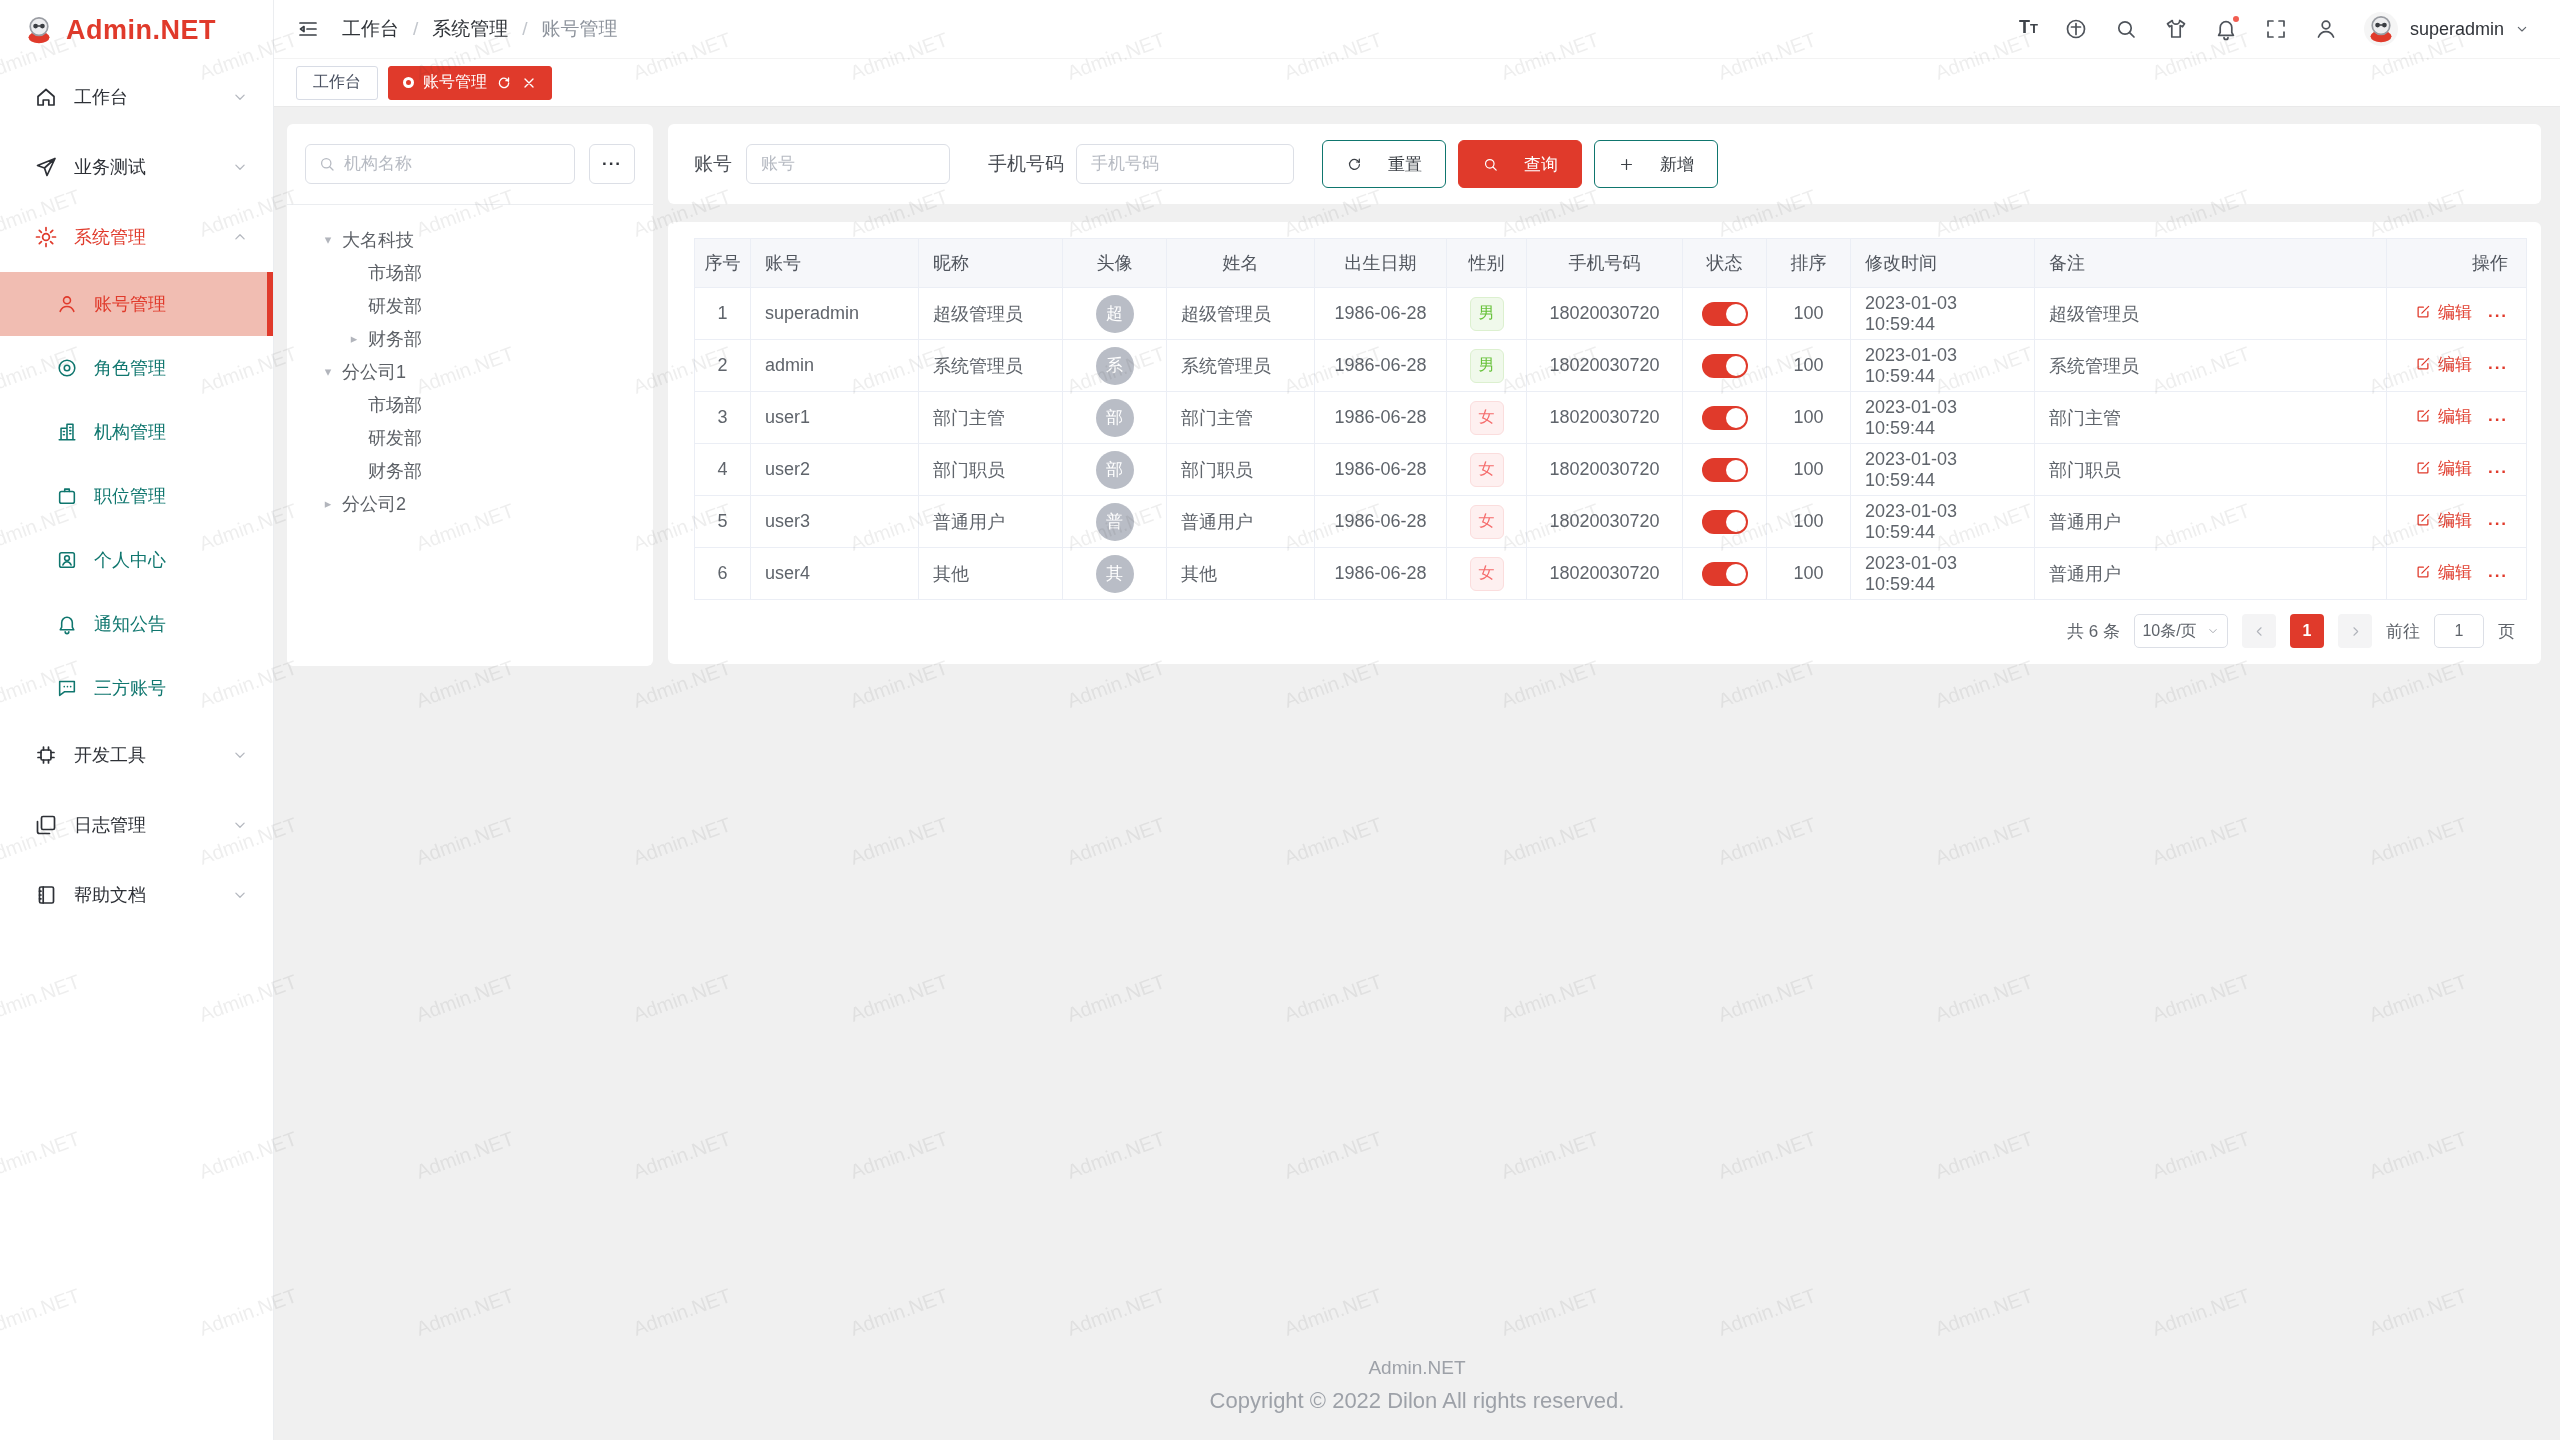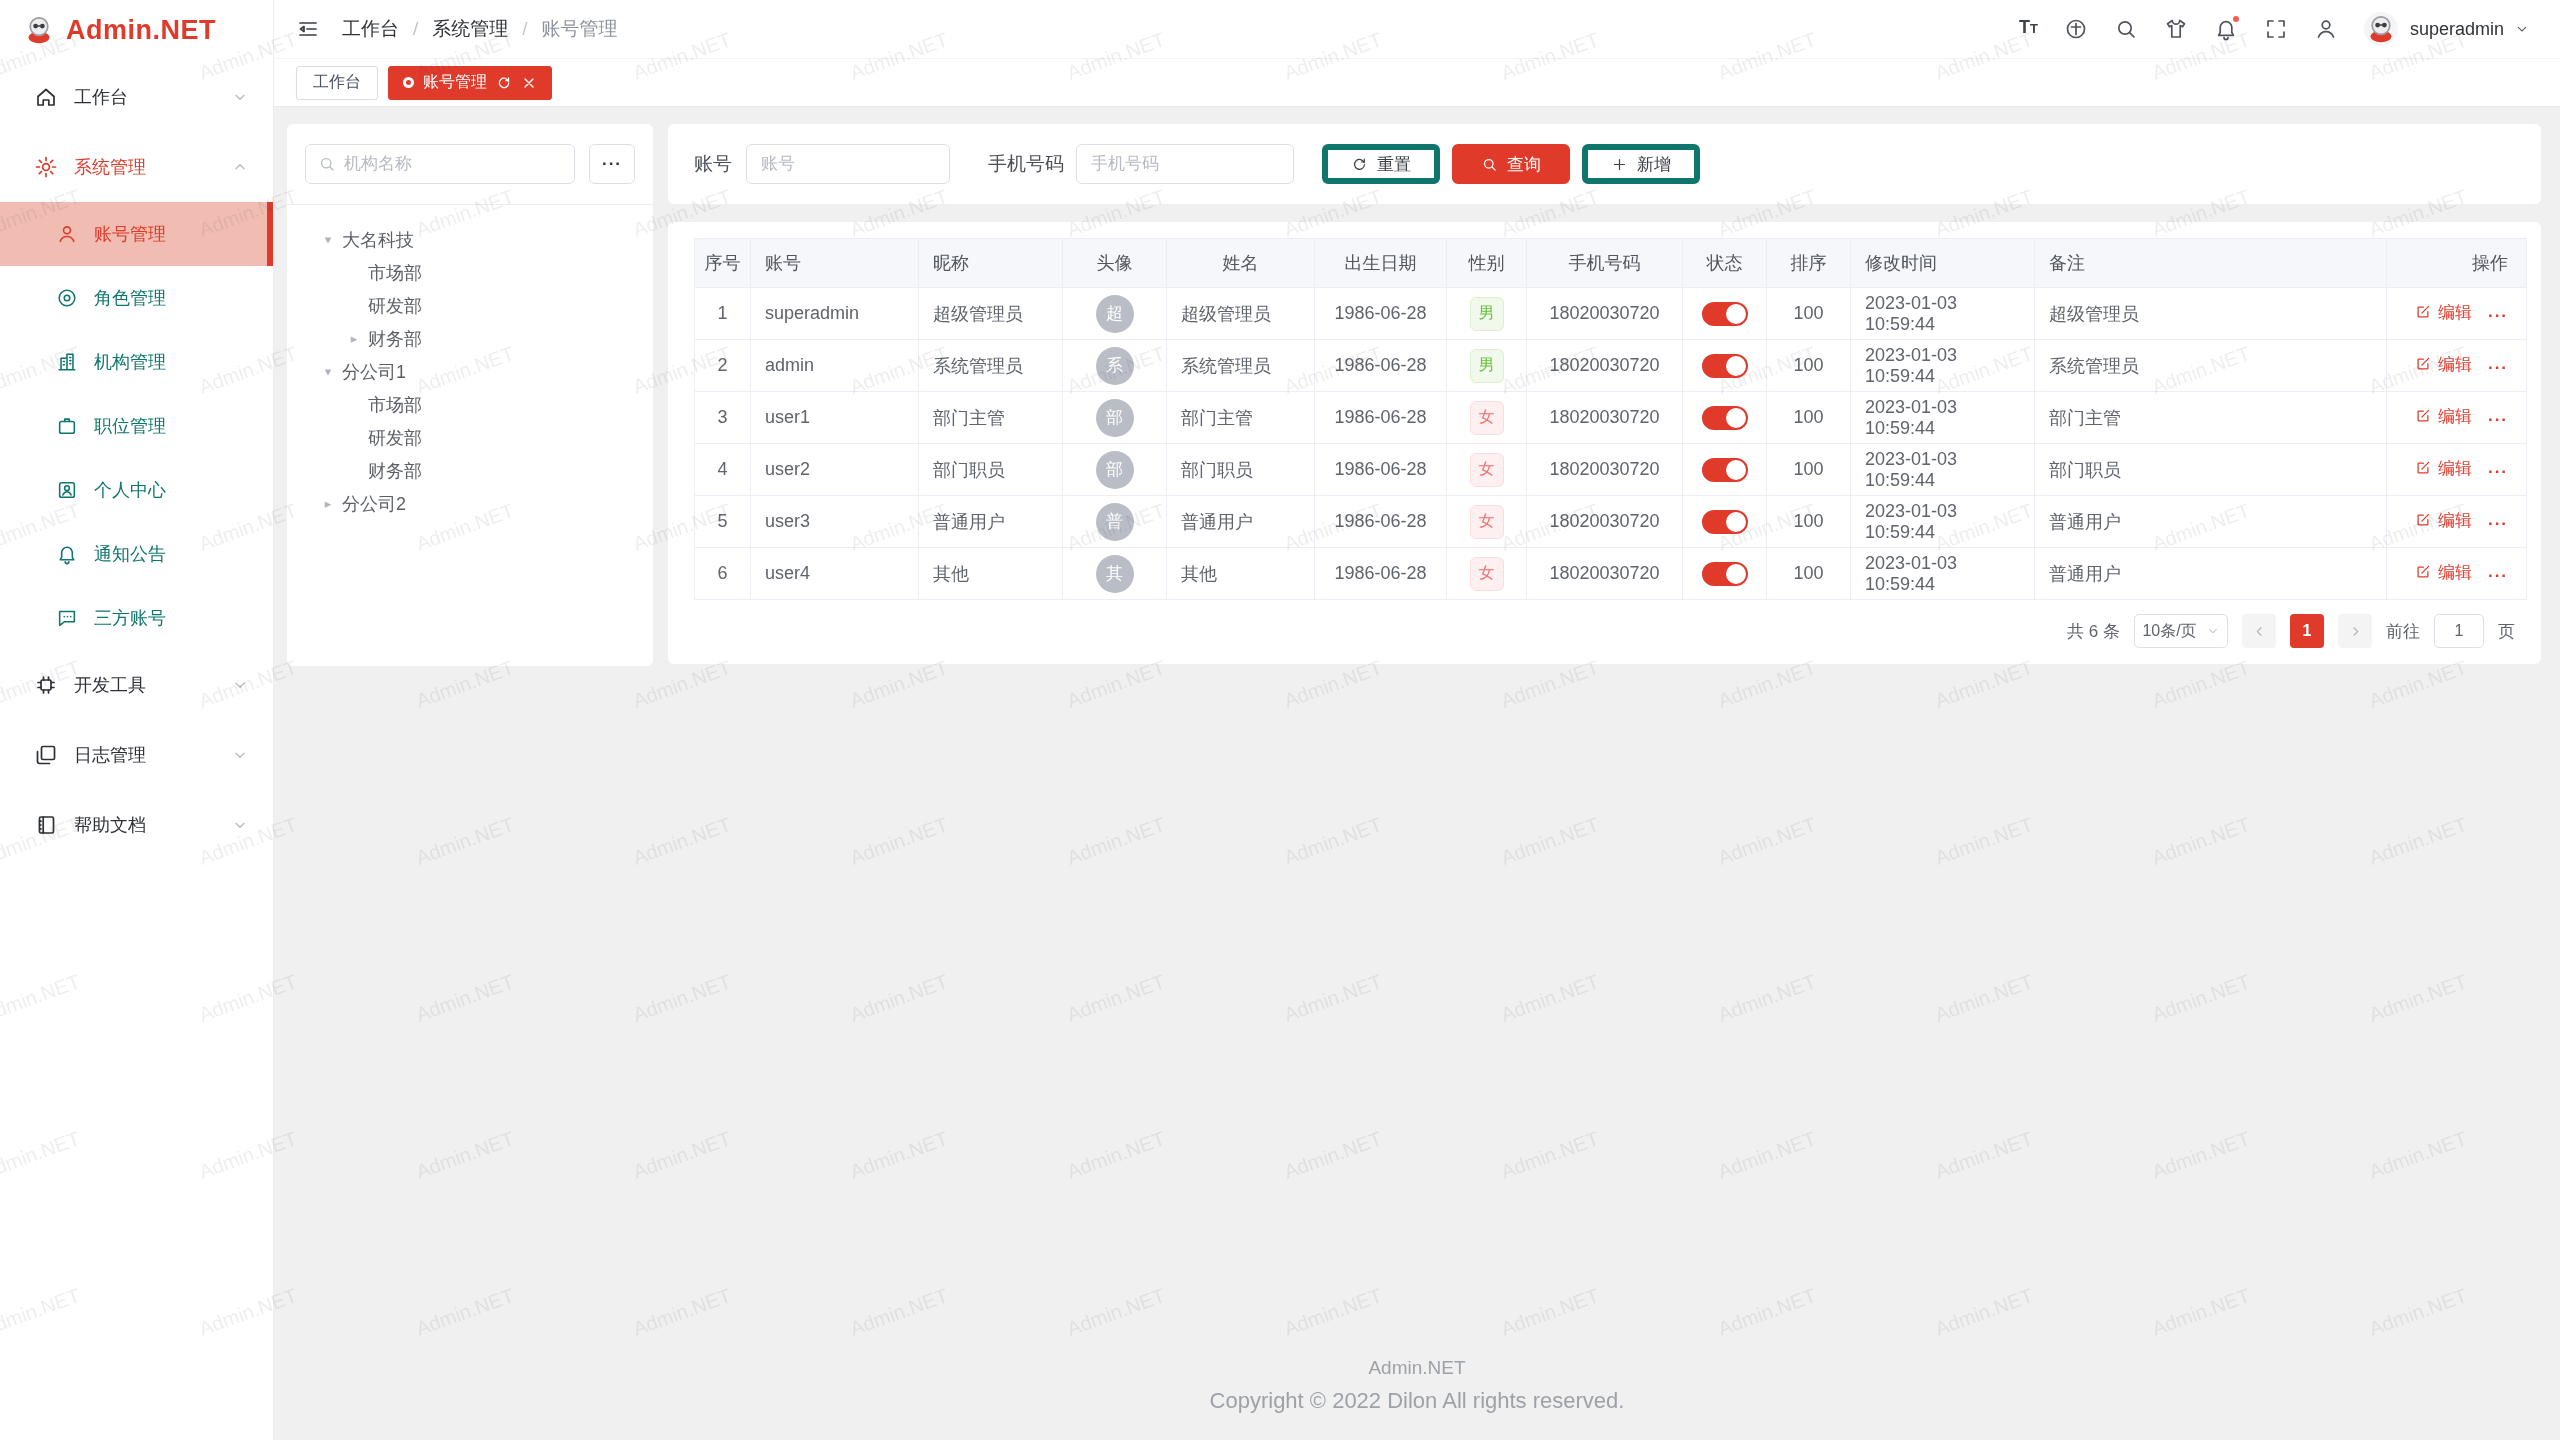--- a/index.html
+++ b/index.html
@@ -80,22 +80,22 @@
   .right-col { flex: 1; display: flex; flex-direction: column; gap: 18px; min-width: 0; }
   .search-card { height: 80px; background: #fff; border-radius: 6px; display: flex; align-items: center; padding: 0 26px; }
   .f-label { font-size: 19px; color: #4a4e55; margin-right: 14px; }
   .f-label.second { margin-left: 38px; margin-right: 12px; }
   .f-input { height: 40px; border: 1px solid #dcdfe6; border-radius: 6px; padding: 0 14px; font-size: 17px;
     color: #5f646b; outline: none; }
   .f-input::placeholder { color: #b6bac2; }
   .f-input.account { width: 204px; }
   .f-input.phone { width: 218px; }
   .btns { margin-left: 28px; display: flex; gap: 12px; }
-  .btn { height: 40px; border: 6px solid #0f766e; border-radius: 6px; background: #fff; color: #3c4046;
-    font-size: 17px; display: inline-flex; align-items: center; gap: 9px; padding: 0 23px; cursor: pointer; }
+  .btn { height: 48px; border: 1px solid #0f766e; border-radius: 6px; background: #fff; color: #3c4046;
+    font-size: 17px; display: inline-flex; align-items: center; gap: 25px; padding: 0 23px; cursor: pointer; }
   .btn svg { width: 17px; height: 17px; }
   .btn.primary { background: var(--accent); border-color: var(--accent); color: #fff; }
 
   
   .table-card { background: #fff; border-radius: 6px; padding: 16px 26px 16px; }
   table { width: 100%; border-collapse: collapse; table-layout: fixed; }
   th { height: 49px; background: #f6f7fa; border: 1px solid #ebeef5; font-size: 18px; font-weight: 500;
     color: #51565e; text-align: left; padding: 0 14px; }
   th.center { text-align: center; padding: 0; }
   th.right { text-align: right; padding-right: 18px; }
@@ -152,20 +152,29 @@
         <path d="M11.3 9.2h1.4" style="stroke:#3a3d42;stroke-width:1.1"></path>
       </svg>
       <span class="logo-text" style="color:#e03a2b">Admin.NET</span>
     </div>
     <nav class="menu" id="menu">
         <div class="menu-item">
           <span class="mi-icon"><svg viewBox="0 0 24 24">
               <path d="M4 11.5 12 4.5l8 7V20h-5.2v-5h-5.6v5H4z"></path>
             </svg></span>
           <span class="mi-label">工作台</span>
+          <span class="chev"><svg viewBox="0 0 24 24">
+              <path d="M6.5 9.5 12 15l5.5-5.5"></path>
+            </svg></span>
+        </div>
+        <div class="menu-item">
+          <span class="mi-icon"><svg viewBox="0 0 24 24">
+              <path d="M21 3.5 3.5 10.5l7 2.5 2.5 7.5zM21 3.5 10.5 13"></path>
+            </svg></span>
+          <span class="mi-label">业务测试</span>
           <span class="chev"><svg viewBox="0 0 24 24">
               <path d="M6.5 9.5 12 15l5.5-5.5"></path>
             </svg></span>
         </div>
         <div class="menu-item is-open">
           <span class="mi-icon"><svg viewBox="0 0 24 24">
               <circle cx="12" cy="12" r="3.4"></circle>
               <path d="M12 2.5v3M12 18.5v3M2.5 12h3M18.5 12h3M5.3 5.3l2.1 2.1M16.6 16.6l2.1 2.1M18.7 5.3l-2.1 2.1M7.4 16.6l-2.1 2.1"></path>
             </svg></span>
           <span class="mi-label">系统管理</span>

